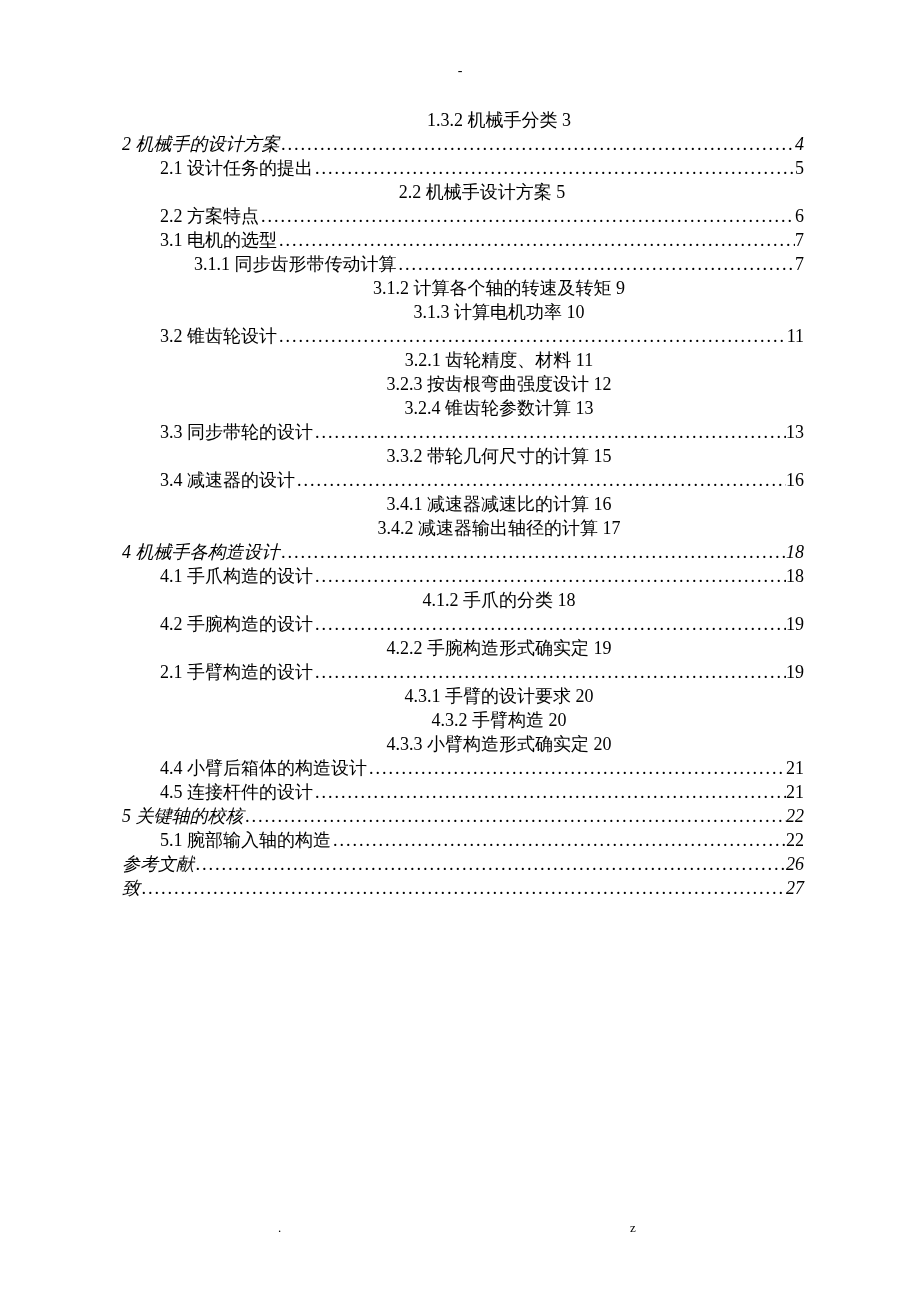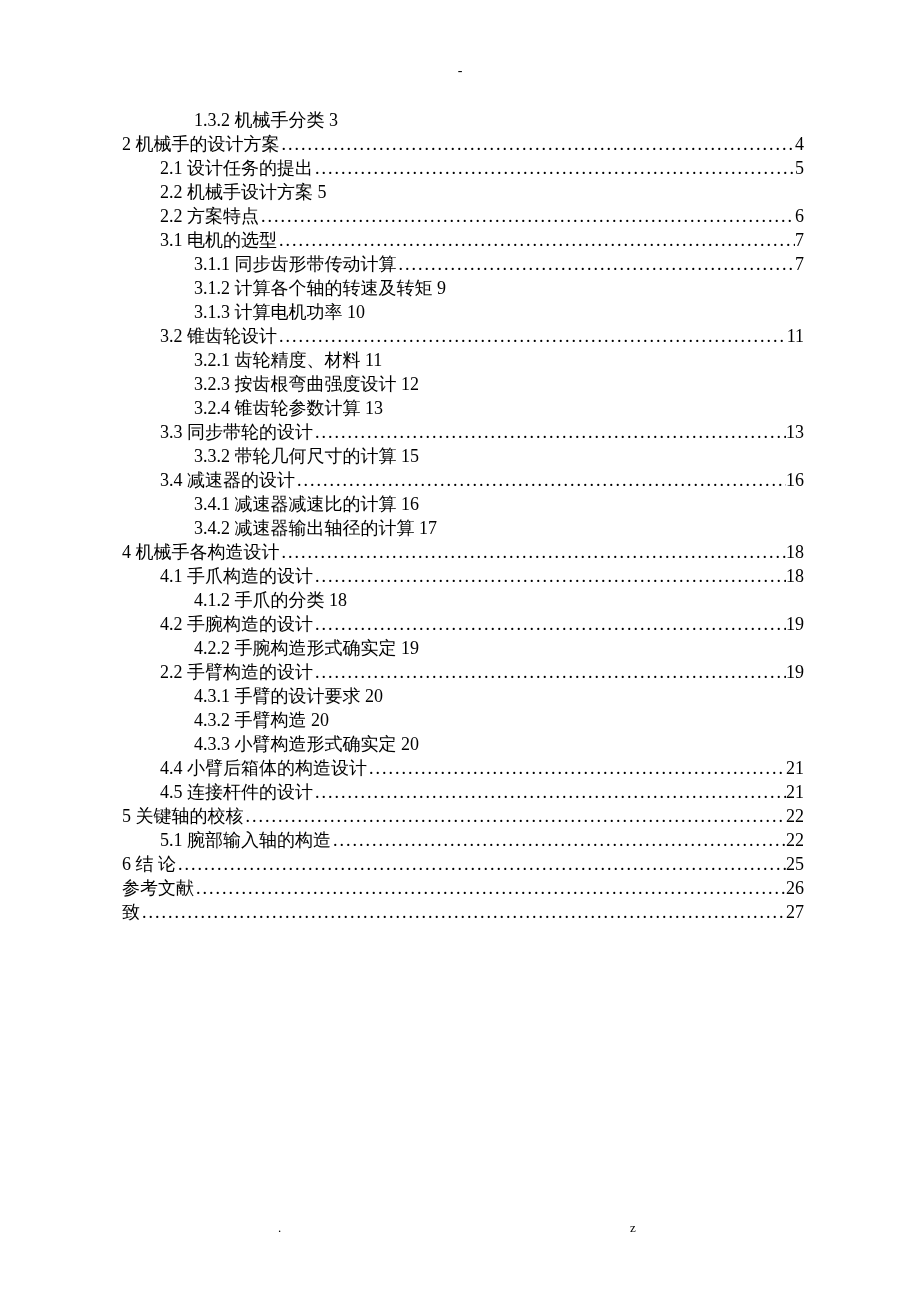--- a/index.html
+++ b/index.html
@@ -17,22 +17,23 @@
       top: 108px;
       left: 122px;
       width: 682px;
     }
     .toc-line {
       display: flex;
       align-items: baseline;
       white-space: nowrap;
       line-height: 1.35;
       height: 24px;
-    }
-    .indent-0 { padding-left: 0; }
+      justify-content: center;
+    }
+    .indent-0 { padding-left: 0; font-style: italic; }
     .indent-1 { padding-left: 38px; }
     .indent-2 { padding-left: 72px; }
     .label { flex: 0 0 auto; }
     .dots {
       flex: 1 1 auto;
       overflow: hidden;
       letter-spacing: 2px;
       padding: 0 2px;
     }
     .dots::before {
@@ -150,21 +151,21 @@
     </div>
     <div class="toc-line indent-1">
       <span class="label">4.2 手腕构造的设计</span>
       <span class="dots"></span>
       <span class="pg">19</span>
     </div>
     <div class="toc-line indent-2">
       <span class="label">4.2.2 手腕构造形式确实定 19</span>
     </div>
     <div class="toc-line indent-1">
-      <span class="label">2.2 手臂构造的设计</span>
+      <span class="label">2.1 手臂构造的设计</span>
       <span class="dots"></span>
       <span class="pg">19</span>
     </div>
     <div class="toc-line indent-2">
       <span class="label">4.3.1 手臂的设计要求 20</span>
     </div>
     <div class="toc-line indent-2">
       <span class="label">4.3.2 手臂构造 20</span>
     </div>
     <div class="toc-line indent-2">
@@ -182,25 +183,20 @@
     </div>
     <div class="toc-line indent-0">
       <span class="label">5 关键轴的校核</span>
       <span class="dots"></span>
       <span class="pg">22</span>
     </div>
     <div class="toc-line indent-1">
       <span class="label">5.1 腕部输入轴的构造</span>
       <span class="dots"></span>
       <span class="pg">22</span>
-    </div>
-    <div class="toc-line indent-0">
-      <span class="label">6 结      论</span>
-      <span class="dots"></span>
-      <span class="pg">25</span>
     </div>
     <div class="toc-line indent-0">
       <span class="label">参考文献</span>
       <span class="dots"></span>
       <span class="pg">26</span>
     </div>
     <div class="toc-line indent-0">
       <span class="label">致</span>
       <span class="dots"></span>
       <span class="pg">27</span>

